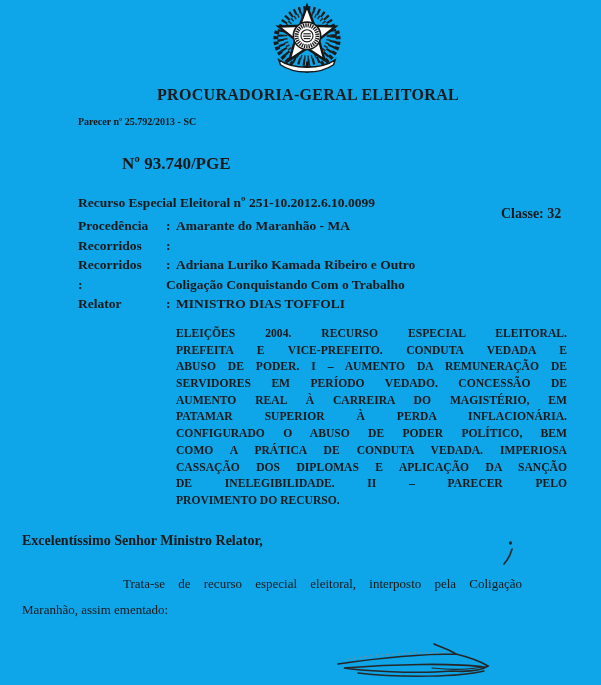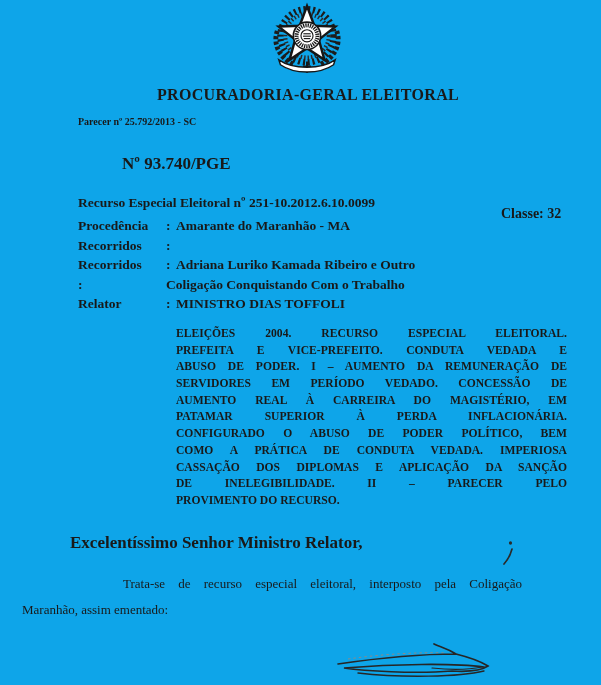--- a/index.html
+++ b/index.html
@@ -26,21 +26,21 @@
   .recurso{left:78px;top:195px;font-size:13.5px;font-weight:bold;}
   .classe{left:473px;top:206px;font-size:14px;font-weight:bold;margin-left:28px;}
   
   .parties{left:78px;top:216px;width:420px;font-size:13.5px;font-weight:bold;}
   .party-row{display:grid;grid-template-columns:88px 10px 1fr;line-height:19.6px;height:19.6px;white-space:nowrap;}
   
   .ementa{left:176px;top:326px;width:391px;font-size:11.6px;font-weight:bold;line-height:16.7px;}
   .e-line{text-align:justify;text-align-last:justify;height:16.7px;overflow:hidden;}
   .e-line.last{text-align-last:left;}
   
-  .salutation{left:22px;top:533px;font-size:17px;font-weight:bold;white-space:nowrap;margin-left:48px;}
+  .salutation{left:22px;top:533px;font-size:14px;font-weight:bold;white-space:nowrap;}
   .bodytext{left:22px;top:571px;width:500px;font-size:13px;line-height:26px;}
   .b-line{text-align:justify;text-align-last:justify;height:26px;overflow:hidden;}
   .b-line.first{padding-left:101px;}
   .b-line.last{text-align-last:left;}
   
   .pen-mark{left:500px;top:540px;width:18px;height:26px;}
   .signature{left:332px;top:641px;width:168px;height:42px;}
   svg{display:block;}
   .ink-soft{filter:blur(.2px);}
 </style>

